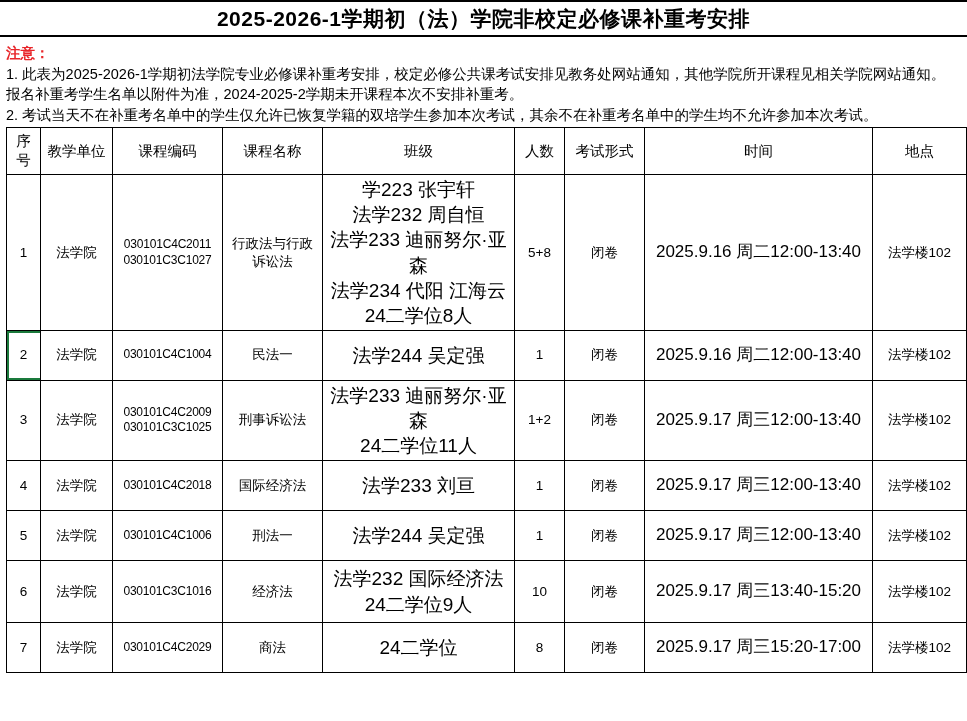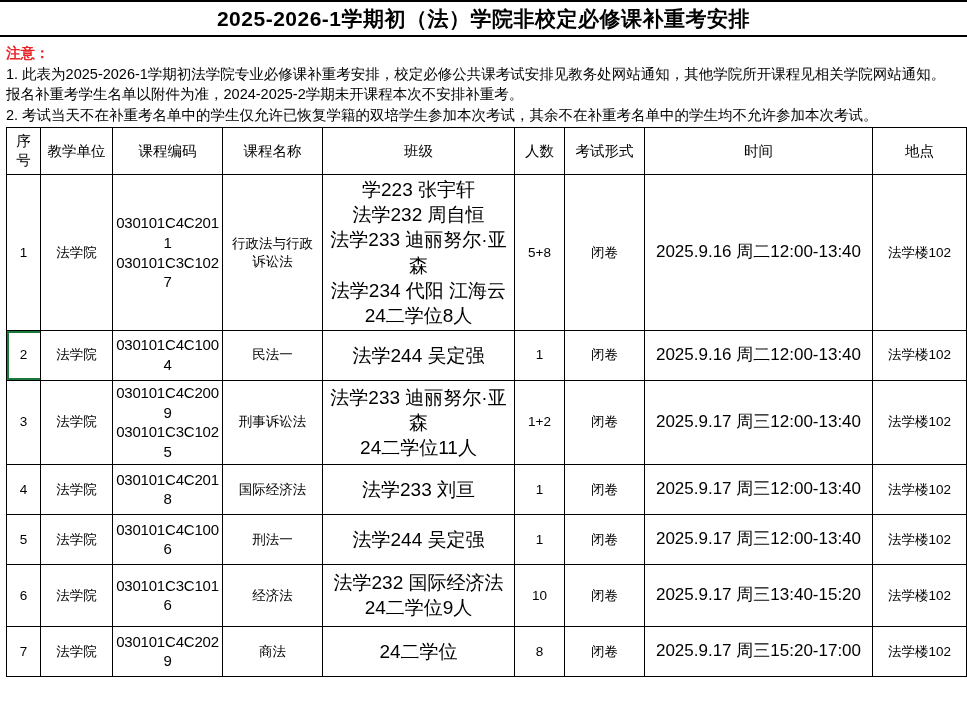--- a/index.html
+++ b/index.html
@@ -70,21 +70,21 @@
   .col-no { width: 34px; }
   .col-unit { width: 72px; }
   .col-code { width: 110px; }
   .col-name { width: 100px; }
   .col-class { width: 192px; }
   .col-num { width: 50px; }
   .col-form { width: 80px; }
   .col-time { width: 228px; }
   .col-place { width: 94px; }
 
-  td.code-cell { font-size: 15px; letter-spacing: -0.2px; }
+  td.code-cell { font-size: 12px; letter-spacing: -0.2px; }
   td.class-cell { font-size: 19px; }
   td.time-cell { font-size: 17px; }
   .row-h1 { height: 86px; }
   .row-h2 { height: 50px; }
   .row-h3 { height: 62px; }
   .row-h4 { height: 50px; }
   .row-h5 { height: 50px; }
   .row-h6 { height: 62px; }
   .row-h7 { height: 50px; }
   tr.selected td:first-child {

